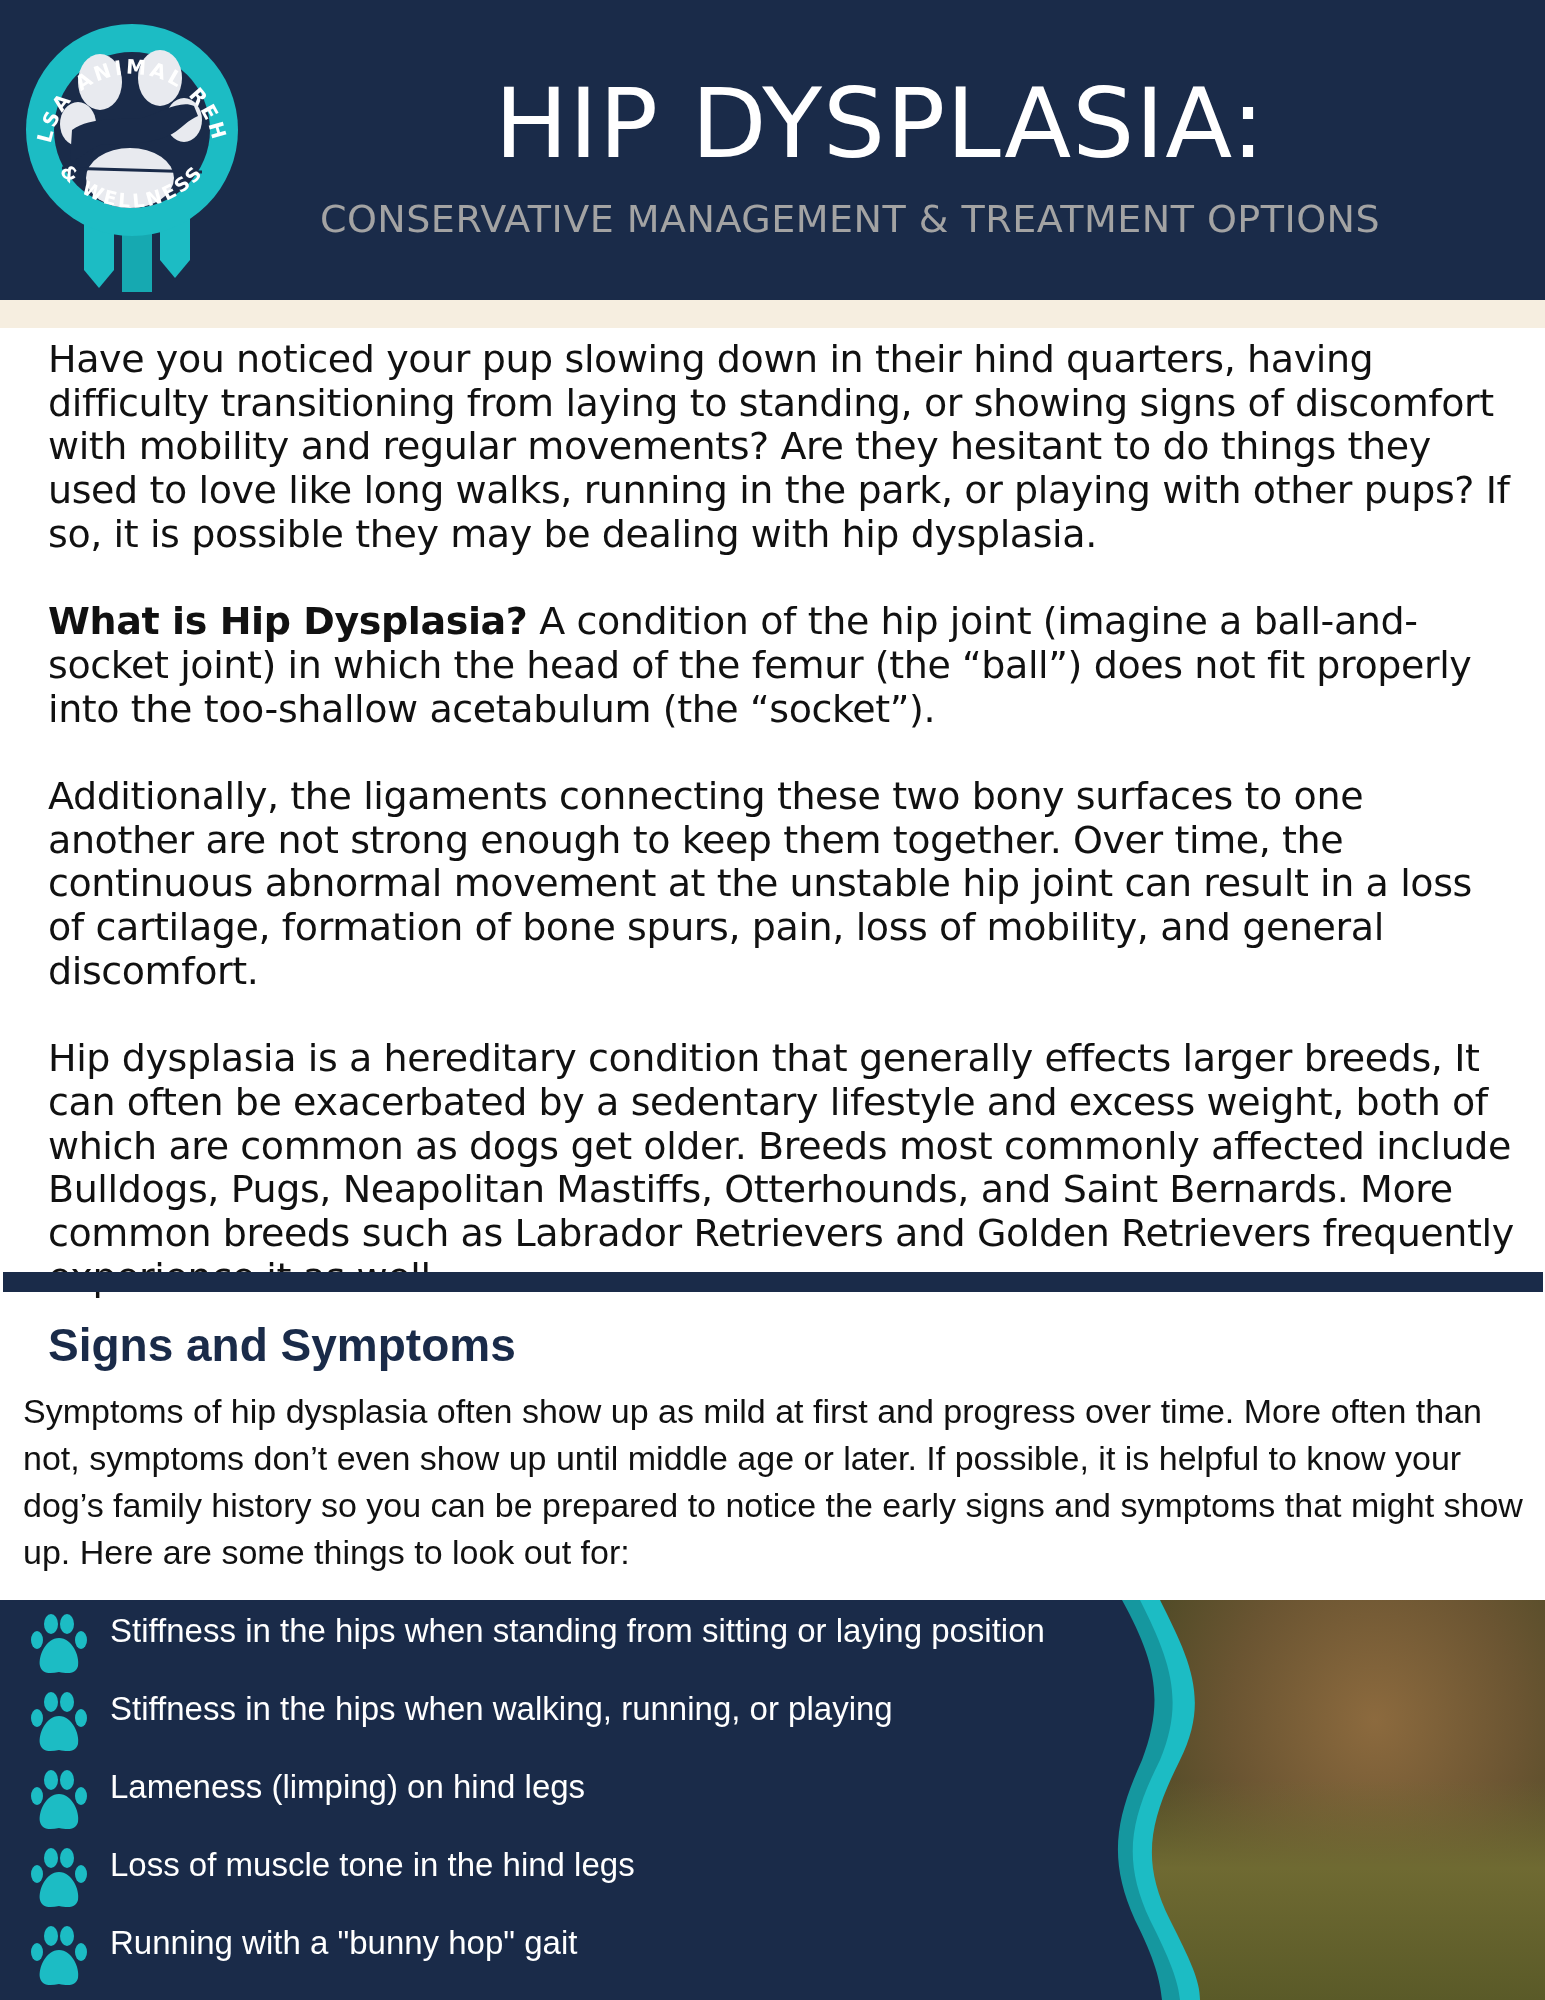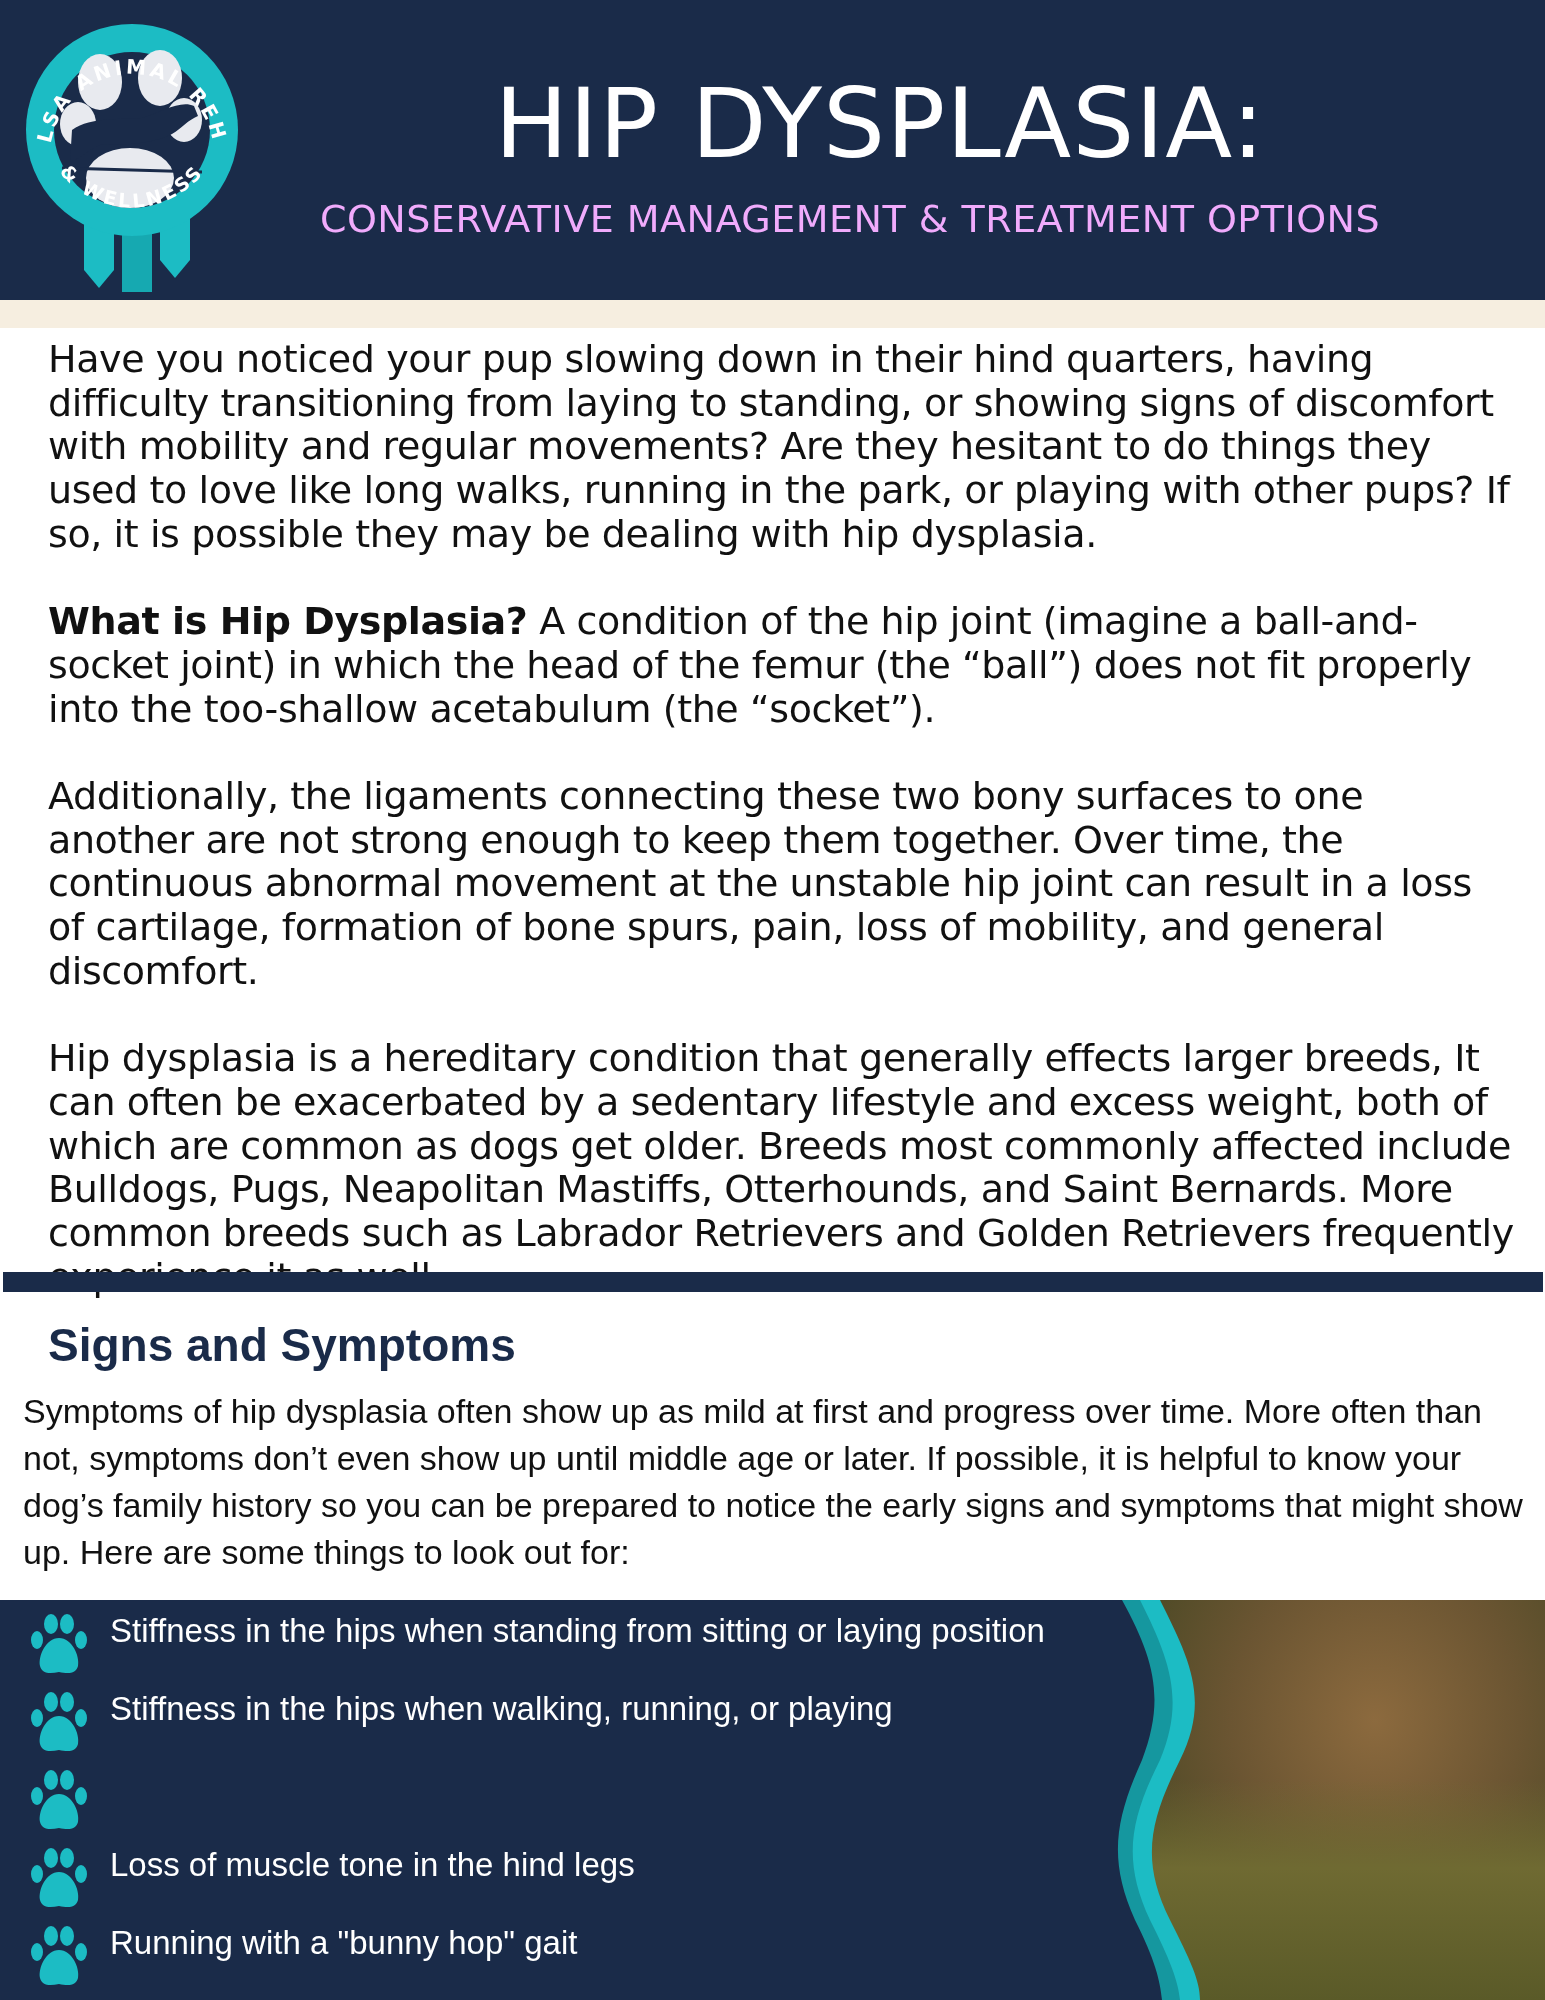--- a/index.html
+++ b/index.html
@@ -5,21 +5,21 @@
     * { box-sizing: border-box; margin: 0; padding: 0; }
     html, body { width: 1545px; height: 2000px; background: #ffffff; overflow: hidden; }
     body { position: relative; font-family: "Liberation Sans", sans-serif; color: #111111; }
 
     
     .header { position: absolute; left: 0; top: 0; width: 1545px; height: 300px; background: #1a2b49; }
     .logo { position: absolute; left: 22px; top: 20px; width: 220px; height: 272px; }
     .title { position: absolute; left: 330px; top: 76px; width: 1100px; text-align: center;
       color: #ffffff; font-family: "DejaVu Sans", sans-serif; font-size: 96px; font-weight: 400; letter-spacing: 1px; line-height: 1; transform: scaleX(1.02); }
     .subtitle { position: absolute; left: 220px; top: 200px; width: 1260px; text-align: center;
-      color: #f0abfc; font-family: "DejaVu Sans", sans-serif; font-size: 38px; font-weight: 400; line-height: 1; letter-spacing: 0.5px; }
+      color: #a3a3a3; font-family: "DejaVu Sans", sans-serif; font-size: 38px; font-weight: 400; line-height: 1; letter-spacing: 0.5px; }
 
     .cream-band { position: absolute; left: 0; top: 300px; width: 1545px; height: 28px; background: #f6eee0; }
 
     
     .intro { position: absolute; left: 48px; top: 338px; width: 1470px;
       font-family: "DejaVu Sans", sans-serif; font-size: 38px; line-height: 43.7px; color: #111111; letter-spacing: -0.4px; }
     .intro p { margin-bottom: 43.7px; }
     .intro .lead { font-weight: 600; text-align: center; }
 
     .divider { position: absolute; left: 3px; top: 1272px; width: 1540px; height: 20px; background: #1a2b49; }
@@ -134,20 +134,21 @@
       <span class="symptom-text">Stiffness in the hips when walking, running, or playing</span>
     </li>
     <li class="symptom">
       <svg class="paw" viewBox="0 0 66 66">
         <ellipse cx="25" cy="12" rx="7" ry="10" fill="#1cbcc4"></ellipse>
           <ellipse cx="41" cy="12" rx="7" ry="10" fill="#1cbcc4"></ellipse>
         <ellipse cx="11" cy="28" rx="6" ry="9" fill="#1cbcc4"></ellipse>
           <ellipse cx="55" cy="28" rx="6" ry="9" fill="#1cbcc4"></ellipse>
         <path d="M33,26 C46,26 54,44 52,54 C50,62 42,62 33,60 C24,62 16,62 14,54 C12,44 20,26 33,26 Z" fill="#1cbcc4"></path>
       </svg>
+      <span class="symptom-text">Lameness (limping) on hind legs</span>
     </li>
     <li class="symptom">
       <svg class="paw" viewBox="0 0 66 66">
         <ellipse cx="25" cy="12" rx="7" ry="10" fill="#1cbcc4"></ellipse>
           <ellipse cx="41" cy="12" rx="7" ry="10" fill="#1cbcc4"></ellipse>
         <ellipse cx="11" cy="28" rx="6" ry="9" fill="#1cbcc4"></ellipse>
           <ellipse cx="55" cy="28" rx="6" ry="9" fill="#1cbcc4"></ellipse>
         <path d="M33,26 C46,26 54,44 52,54 C50,62 42,62 33,60 C24,62 16,62 14,54 C12,44 20,26 33,26 Z" fill="#1cbcc4"></path>
       </svg>
       <span class="symptom-text">Loss of muscle tone in the hind legs</span>

